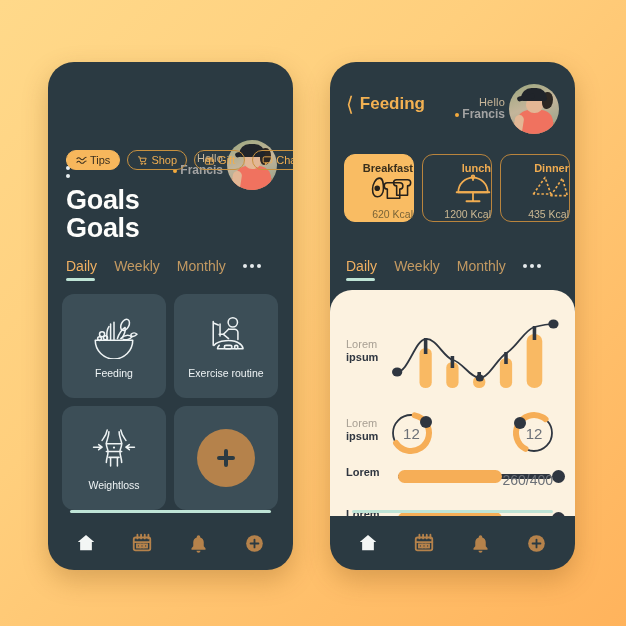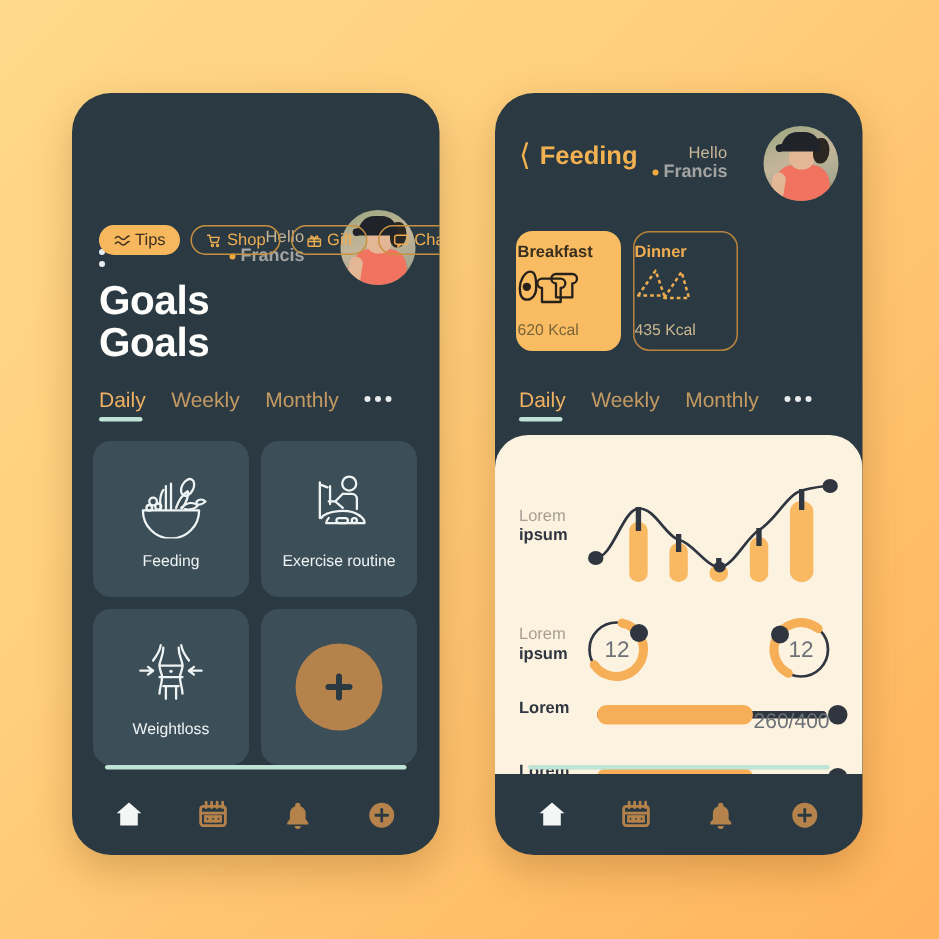--- a/index.html
+++ b/index.html
@@ -18,21 +18,21 @@
     box-shadow:0 10px 26px rgba(120,70,10,.28);
     overflow:hidden;
   }
   #phone-left{left:48px;}
   #phone-right{left:330px;}
 
   
   .kebab{position:absolute;left:18px;top:96px;display:flex;flex-direction:column;gap:4px;}
   .kebab i{width:4px;height:4px;border-radius:50%;background:#e8eef0;display:block;}
 
-  .hello-wrap{position:absolute;right:0;top:0;display:flex;align-items:center;gap:24px;}
+  .hello-wrap{position:absolute;right:0;top:0;display:flex;align-items:center;gap:4px;}
   .hello-txt{text-align:right;line-height:1.12;}
   .hello-txt .h1{font-size:11px;color:#c9b79a;letter-spacing:.2px;}
   .hello-txt .h2{font-size:12px;color:#a3a3a3;font-weight:bold;position:relative;}
   .hello-txt .h2:before{
     content:"";position:absolute;left:-7px;top:5px;width:4px;height:4px;border-radius:50%;
     background:#f4a93c;
   }
   .avatar{
     width:50px;height:50px;border-radius:50%;overflow:hidden;position:relative;
     background:linear-gradient(160deg,#9aa67e 0%,#c4b59a 45%,#8e9d86 100%);
@@ -85,22 +85,22 @@
   .nav .ni{display:flex;align-items:center;justify-content:center;width:34px;height:30px;}
 
   
   .backrow{position:absolute;left:16px;top:88px;display:flex;align-items:center;gap:6px;}
   .backrow .chev{color:#f3b152;font-size:20px;line-height:1;font-weight:300;}
   .backrow .ttl{color:#f3b152;font-size:17px;font-weight:bold;}
 
   
   .meals{position:absolute;left:14px;top:92px;display:flex;gap:8px;}
   .meal{
-    width:70px;height:80px;border-radius:11px;border:1px solid #b9843d;
-    display:flex;flex-direction:column;align-items:flex-start;justify-content:space-between;
+    width:70px;height:68px;border-radius:11px;border:1px solid #b9843d;
+    display:flex;flex-direction:column;align-items:flex-end;justify-content:space-between;
     padding:7px 0 7px;box-sizing:border-box;
   }
   .meal .mt{font-size:11px;font-weight:bold;color:#f0ac51;}
   .meal .mk{font-size:10.5px;color:#cbb893;}
   .meal.active{background:#f9bc63;border-color:#f9bc63;}
   .meal.active .mt{color:#3a2f1c;}
   .meal.active .mk{color:#7a6438;}
 
   
   .sheet{
@@ -334,20 +334,32 @@
         <span>
           <svg width="42" height="30" viewBox="0 0 54 36" fill="none" stroke="#26211a" stroke-width="2" stroke-linejoin="round">
             <path d="M16 18c0 6-3.6 10-8 10S2 24 2 18 6 4 11 4s5 8 5 14z"></path>
             <circle cx="8" cy="17" r="2.6" fill="#26211a"></circle>
             <path d="M21 10h16a4 4 0 0 1 0 8v12H21V18a4 4 0 0 1 0-8z"></path>
             <path d="M33 6h14a4 4 0 0 1 0 8v12H33V14a4 4 0 0 1 0-8z"></path>
           </svg></span>
         <span class="mk">620 Kcal</span>
       </div>
 
+      <div class="meal">
+        <span class="mt">lunch</span>
+        <span>
+          <svg width="36" height="30" viewBox="0 0 44 36" fill="none" stroke="#f0ac51" stroke-width="2.2" stroke-linecap="round" stroke-linejoin="round">
+            <path d="M4 22a18 18 0 0 1 36 0z"></path>
+              <path d="M2 22h40"></path>
+            <path d="M22 4v3"></path>
+              <circle cx="22" cy="3" r="1.6"></circle>
+            <path d="M22 22v10M14 33h16"></path>
+          </svg></span>
+        <span class="mk">1200 Kcal</span>
+      </div>
 
       <div class="meal">
         <span class="mt">Dinner</span>
         <span>
           <svg width="38" height="30" viewBox="0 0 46 36" fill="none" stroke="#f0ac51" stroke-width="2" stroke-linejoin="round" stroke-dasharray="3 2.4">
             <path d="M3 24 17 4l7 20z"></path>
               <path d="M24 26 38 5l6 21z"></path>
           </svg></span>
         <span class="mk">435 Kcal</span>
       </div>

